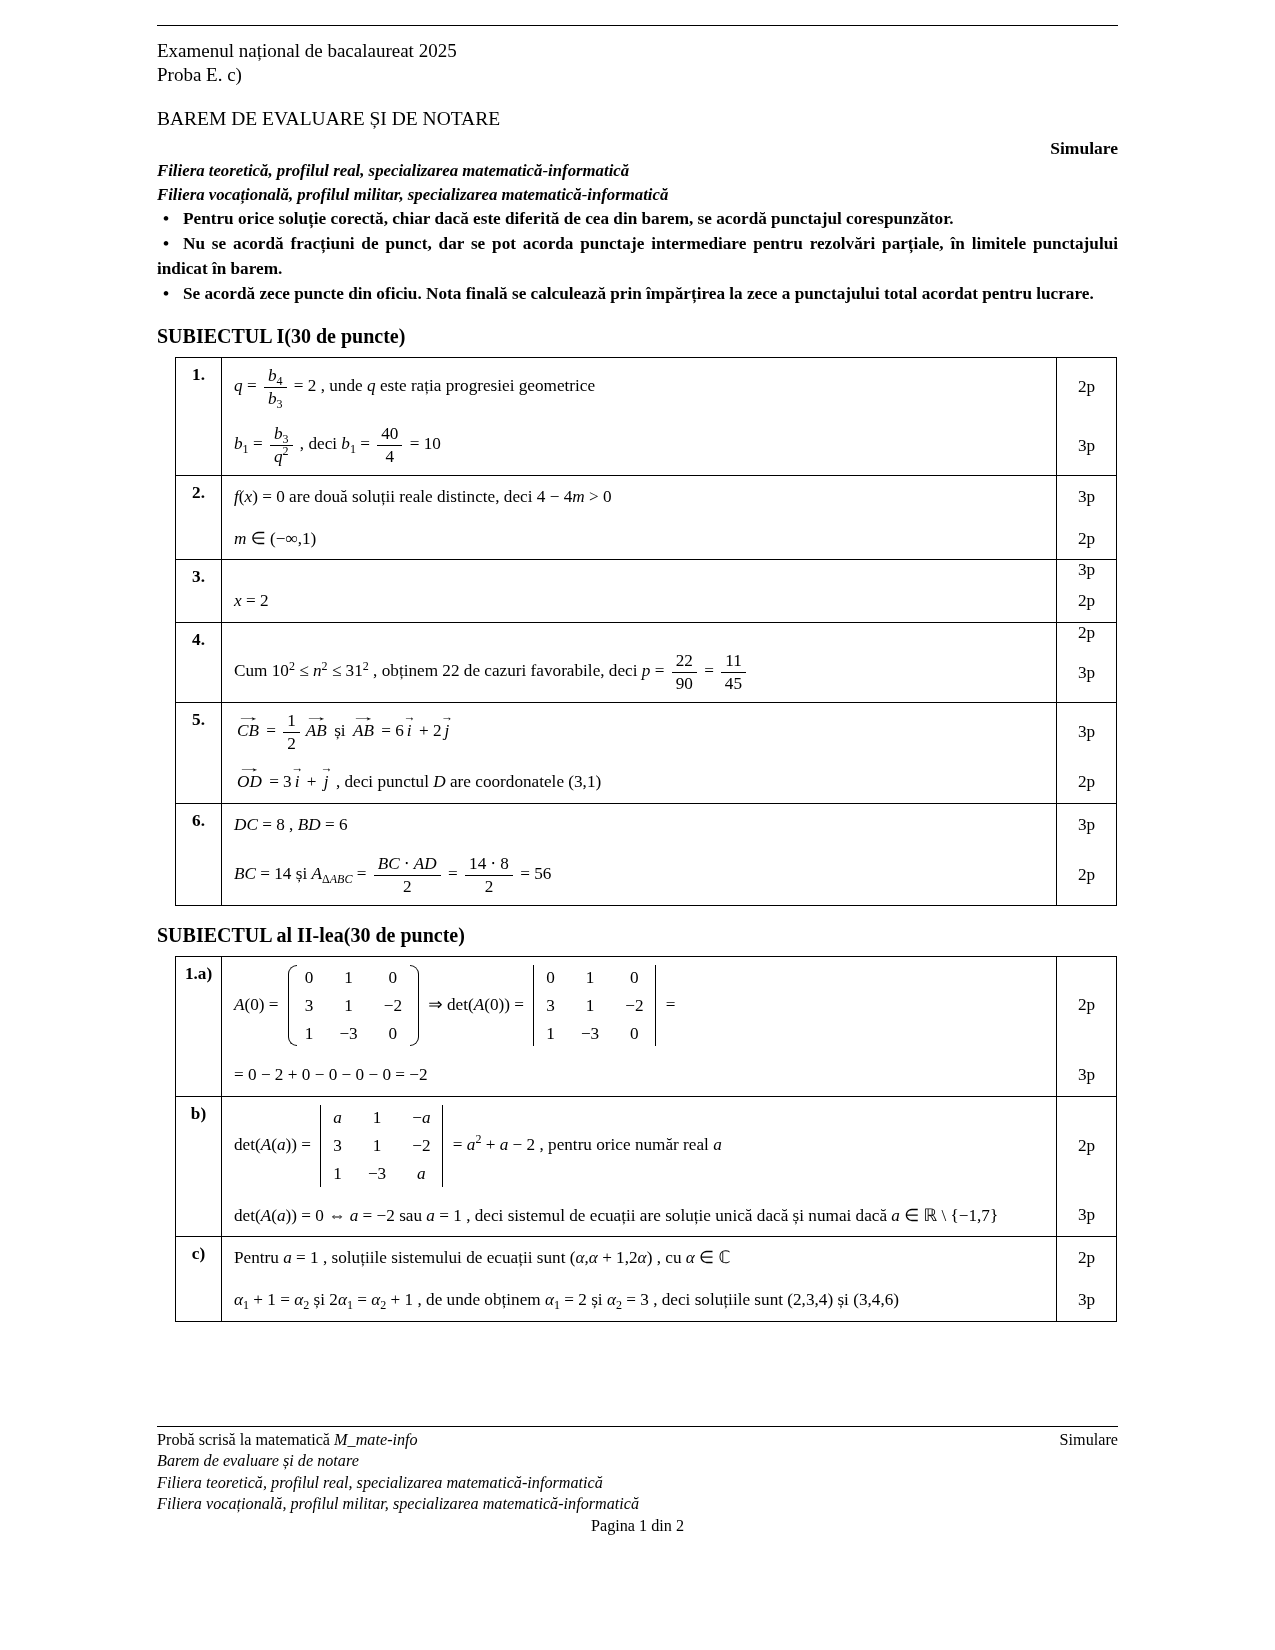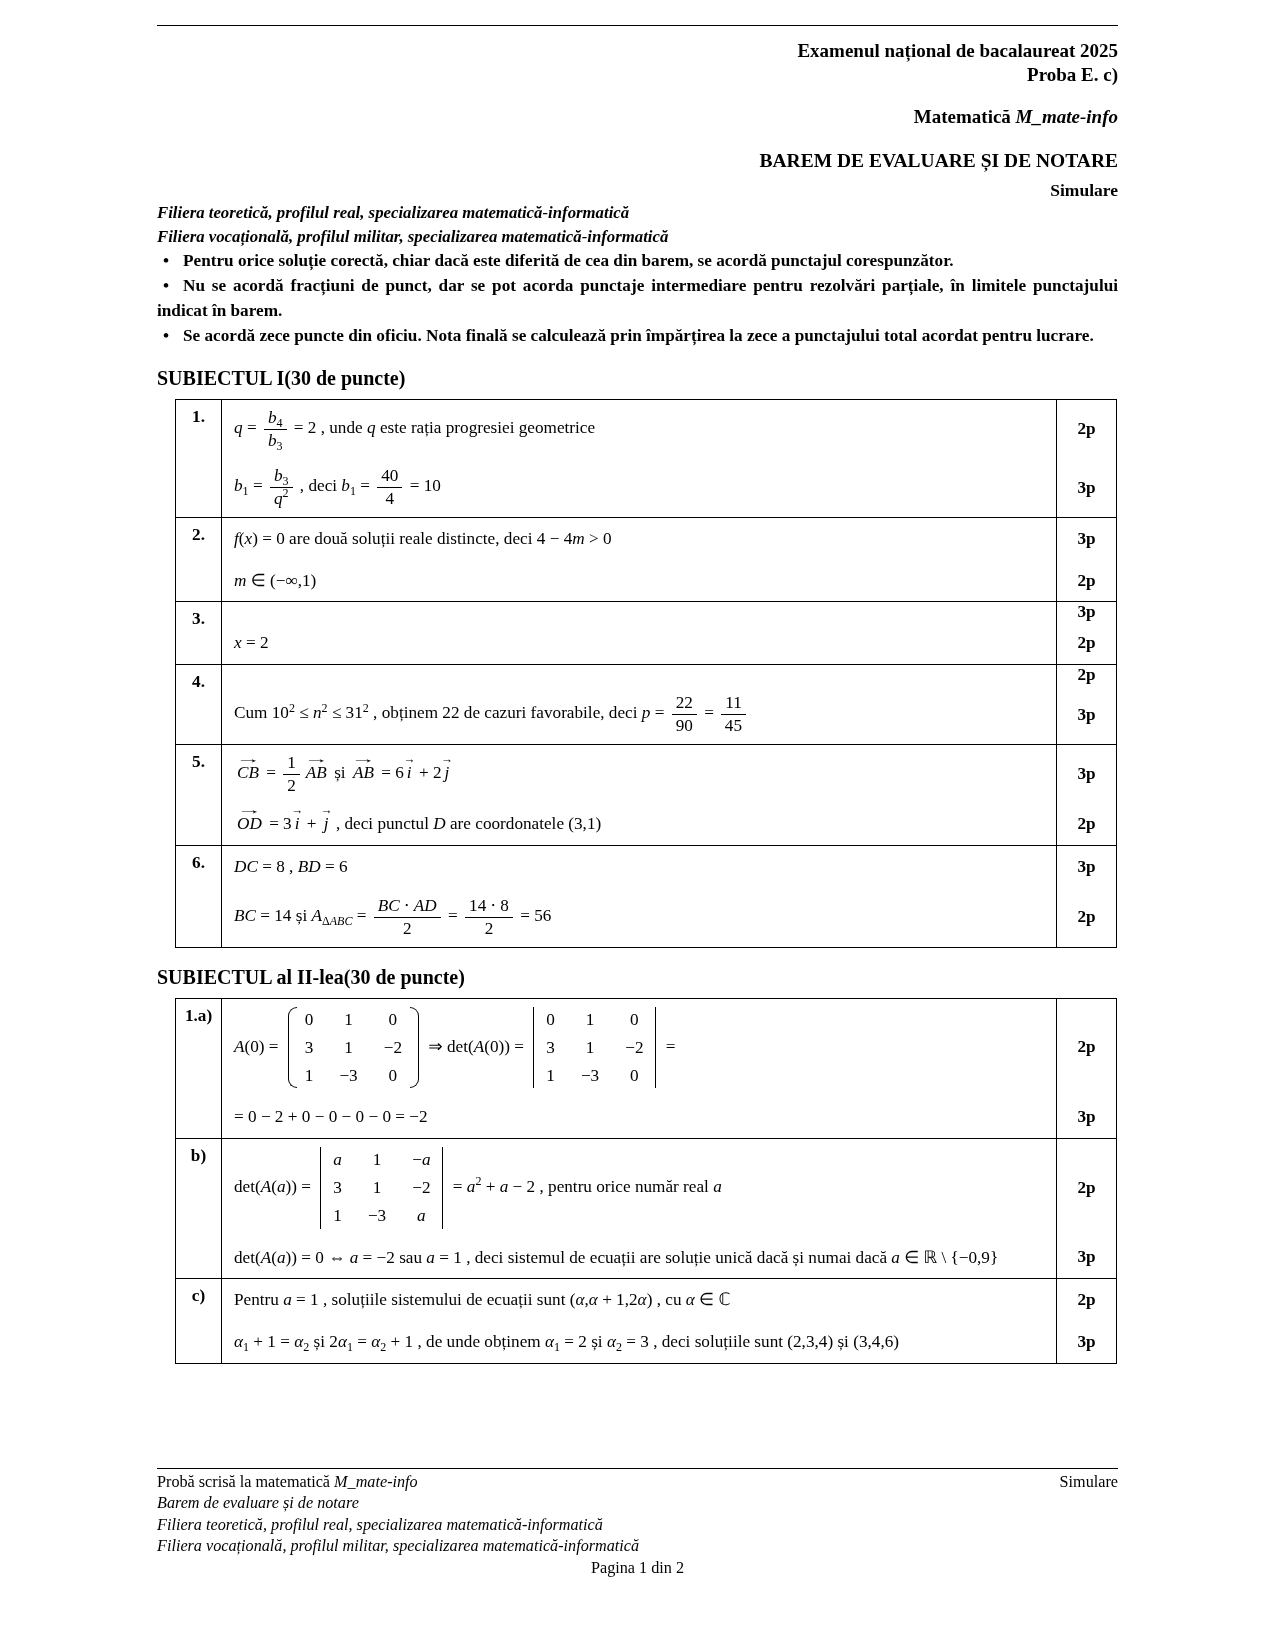--- a/index.html
+++ b/index.html
@@ -1,36 +1,36 @@
 <!DOCTYPE html>
 <html><head>
 <meta charset="utf-8">
 <style>
   html,body{margin:0;padding:0;background:#fff;}
   body{width:1275px;min-height:1650px;color:#000;font-family:"Liberation Serif",serif;font-size:17px;}
   .page{width:961px;margin-left:157px;padding-top:20px;}
   .ministry{text-align:center;font-size:15.5px;line-height:1.35;}
   .rule{border-bottom:1.6px solid #000;margin-top:5px;}
-  .title-block{text-align:right;font-weight:bold;}
+  .title-block{text-align:left;font-weight:normal;}
   .title1{font-size:19px;margin-top:14px;}
   .title2{font-size:19px;margin-top:2px;}
   .title3{font-size:19px;margin-top:20px;}
   .title4{font-size:19.5px;margin-top:22px;}
   .simulare{text-align:right;font-weight:bold;font-size:17.5px;margin-top:8px;}
   .filiera{font-weight:bold;font-style:italic;font-size:16.8px;line-height:1.4;}
   .bullets p{font-weight:bold;margin:1px 0;text-align:justify;line-height:1.42;font-size:17.2px;font-family:Liberation Serif, serif;}
   .dot{padding:0 14px 0 6px;}
   .sect-head{display:flex;justify-content:flex-start;font-weight:bold;font-size:20px;margin:18px 0 9px;}
   .barem-table{border:1.4px solid #000;margin-left:18px;width:940px;font-size:17.2px;}
   .trow{display:grid;grid-template-columns:46px 1fr 60px;border-bottom:1.2px solid #000;}
   .trow:last-child{border-bottom:none;}
   .tnum{grid-column:1;font-weight:bold;text-align:center;padding-top:7px;border-right:1.2px solid #000;}
   .tcell{padding:8px 12px;line-height:1.5;}
   .tcell.just{text-align:justify;}
-  .tscore{border-left:1.2px solid #000;display:flex;align-items:center;justify-content:center;font-weight:bold;}
+  .tscore{border-left:1.2px solid #000;display:flex;align-items:center;justify-content:center;font-weight:normal;}
   
   .mi{font-style:italic;}
   .ssup{font-size:0.7em;vertical-align:0.55em;line-height:0;}
   .ssub{font-size:0.7em;vertical-align:-0.3em;line-height:0;}
   .frac{display:inline-flex;flex-direction:column;align-items:center;vertical-align:middle;margin:0 3px;line-height:1.15;text-align:center;}
   .fn{border-bottom:1.2px solid #000;padding:0 4px 1px;}
   .fd{padding-top:1px;}
   .vec{position:relative;display:inline-block;margin:0 3px;}
   .vb{font-style:italic;}
   .va{position:absolute;left:50%;top:-0.62em;transform:translateX(-50%);font-size:0.7em;font-style:normal;line-height:1;}
@@ -51,21 +51,20 @@
 </head>
 <body>
 
 <div class="page">
 
   <div class="rule"></div>
 
   <div class="title-block">
     <div class="title1">Examenul național de bacalaureat 2025</div>
     <div class="title2">Proba E. c)</div>
-    <div class="title3"><span>Matematică</span> <i>M_mate-info</i></div>
     <div class="title4">BAREM DE EVALUARE ȘI DE NOTARE</div>
   </div>
 
   <div class="simulare">Simulare</div>
 
   <div class="filiera">Filiera teoretică, profilul real, specializarea matematică-informatică</div>
   <div class="filiera">Filiera vocațională, profilul militar, specializarea matematică-informatică</div>
 
   <div class="bullets">
     <p><span class="dot">•</span><span>Pentru orice soluție corectă, chiar dacă este diferită de cea din barem, se acordă punctajul corespunzător.</span></p>
@@ -191,21 +190,21 @@
               <span><span>−</span><span class="mi">a</span></span>
               <span><span>3</span></span>
               <span><span>1</span></span>
               <span><span>−2</span></span>
               <span><span>1</span></span>
               <span><span>−3</span></span>
               <span><span class="mi">a</span></span>
             </span>
           </span><span> = </span><span class="mi">a</span><span class="ssup"><span>2</span></span><span> + </span><span class="mi">a</span><span> − 2 , pentru orice număr real </span><span class="mi">a</span></div>
         <div class="tscore" style="grid-area: 1 / 3;">2p</div>
-        <div class="tcell just" style="grid-area: 2 / 2;"><span>det(</span><span class="mi">A</span><span>(</span><span class="mi">a</span><span>)) = 0 ⇔ </span><span class="mi">a</span><span> = −2 sau </span><span class="mi">a</span><span> = 1 , deci sistemul de ecuații are soluție unică dacă și numai dacă </span><span class="mi">a</span><span> ∈ ℝ \ {−0,9}</span></div>
+        <div class="tcell just" style="grid-area: 2 / 2;"><span>det(</span><span class="mi">A</span><span>(</span><span class="mi">a</span><span>)) = 0 ⇔ </span><span class="mi">a</span><span> = −2 sau </span><span class="mi">a</span><span> = 1 , deci sistemul de ecuații are soluție unică dacă și numai dacă </span><span class="mi">a</span><span> ∈ ℝ \ {−1,7}</span></div>
         <div class="tscore" style="grid-area: 2 / 3;">3p</div>
       </div>
       <div class="trow">
         <div class="tnum" style="grid-row: 1 / span 2;">c)</div>
         <div class="tcell" style="grid-area: 1 / 2;"><span>Pentru </span><span class="mi">a</span><span> = 1 , soluțiile sistemului de ecuații sunt (</span><span class="mi">α</span><span>,</span><span class="mi">α</span><span> + 1,2</span><span class="mi">α</span><span>) , cu </span><span class="mi">α</span><span> ∈ ℂ</span></div>
         <div class="tscore" style="grid-area: 1 / 3;">2p</div>
         <div class="tcell just" style="grid-area: 2 / 2;"><span class="mi">α</span><span class="ssub"><span>1</span></span><span> + 1 = </span><span class="mi">α</span><span class="ssub"><span>2</span></span><span> și 2</span><span class="mi">α</span><span class="ssub"><span>1</span></span><span> = </span><span class="mi">α</span><span class="ssub"><span>2</span></span><span> + 1 , de unde obținem </span><span class="mi">α</span><span class="ssub"><span>1</span></span><span> = 2 și </span><span class="mi">α</span><span class="ssub"><span>2</span></span><span> = 3 , deci soluțiile sunt (2,3,4) și (3,4,6)</span></div>
         <div class="tscore" style="grid-area: 2 / 3;">3p</div>
       </div>
     </div>

